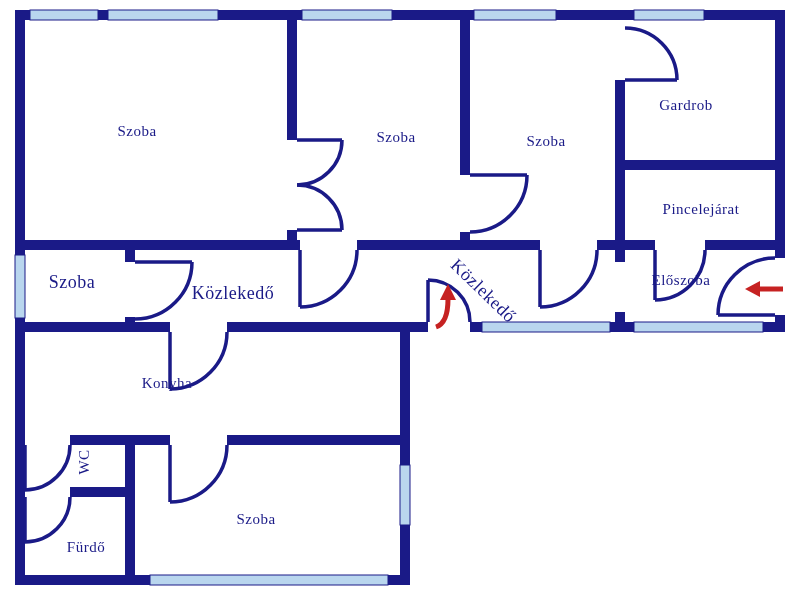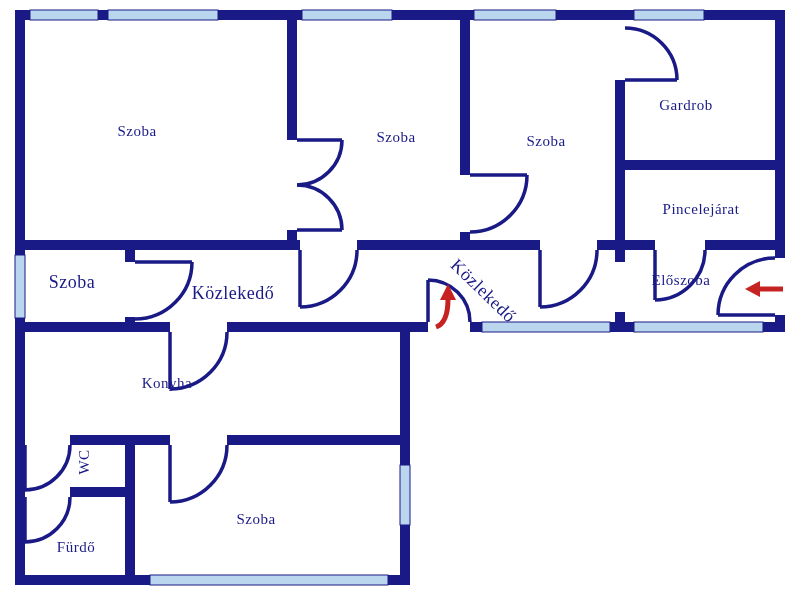--- a/index.html
+++ b/index.html
@@ -171,16 +171,16 @@
   <div class="room-label" style="left:396px;top:137px">Szoba</div>
   <div class="room-label" style="left:546px;top:141px">Szoba</div>
   <div class="room-label" style="left:686px;top:105px">Gardrob</div>
   <div class="room-label" style="left:701px;top:209px">Pincelejárat</div>
   <div class="room-label small" style="left:72px;top:282px">Szoba</div>
   <div class="room-label small" style="left:233px;top:293px">Közlekedő</div>
   <div class="room-label rot-diag" style="left:483px;top:291px">Közlekedő</div>
   <div class="room-label" style="left:681px;top:280px">Előszoba</div>
   <div class="room-label" style="left:167px;top:383px">Konyha</div>
   <div class="room-label rot-vert" style="left:84px;top:462px">WC</div>
-  <div class="room-label" style="left:76px;top:547px">Fürdő</div>
+  <div class="room-label" style="left:86px;top:547px">Fürdő</div>
   <div class="room-label" style="left:256px;top:519px">Szoba</div>
 
 </div>
 
 </body></html>

